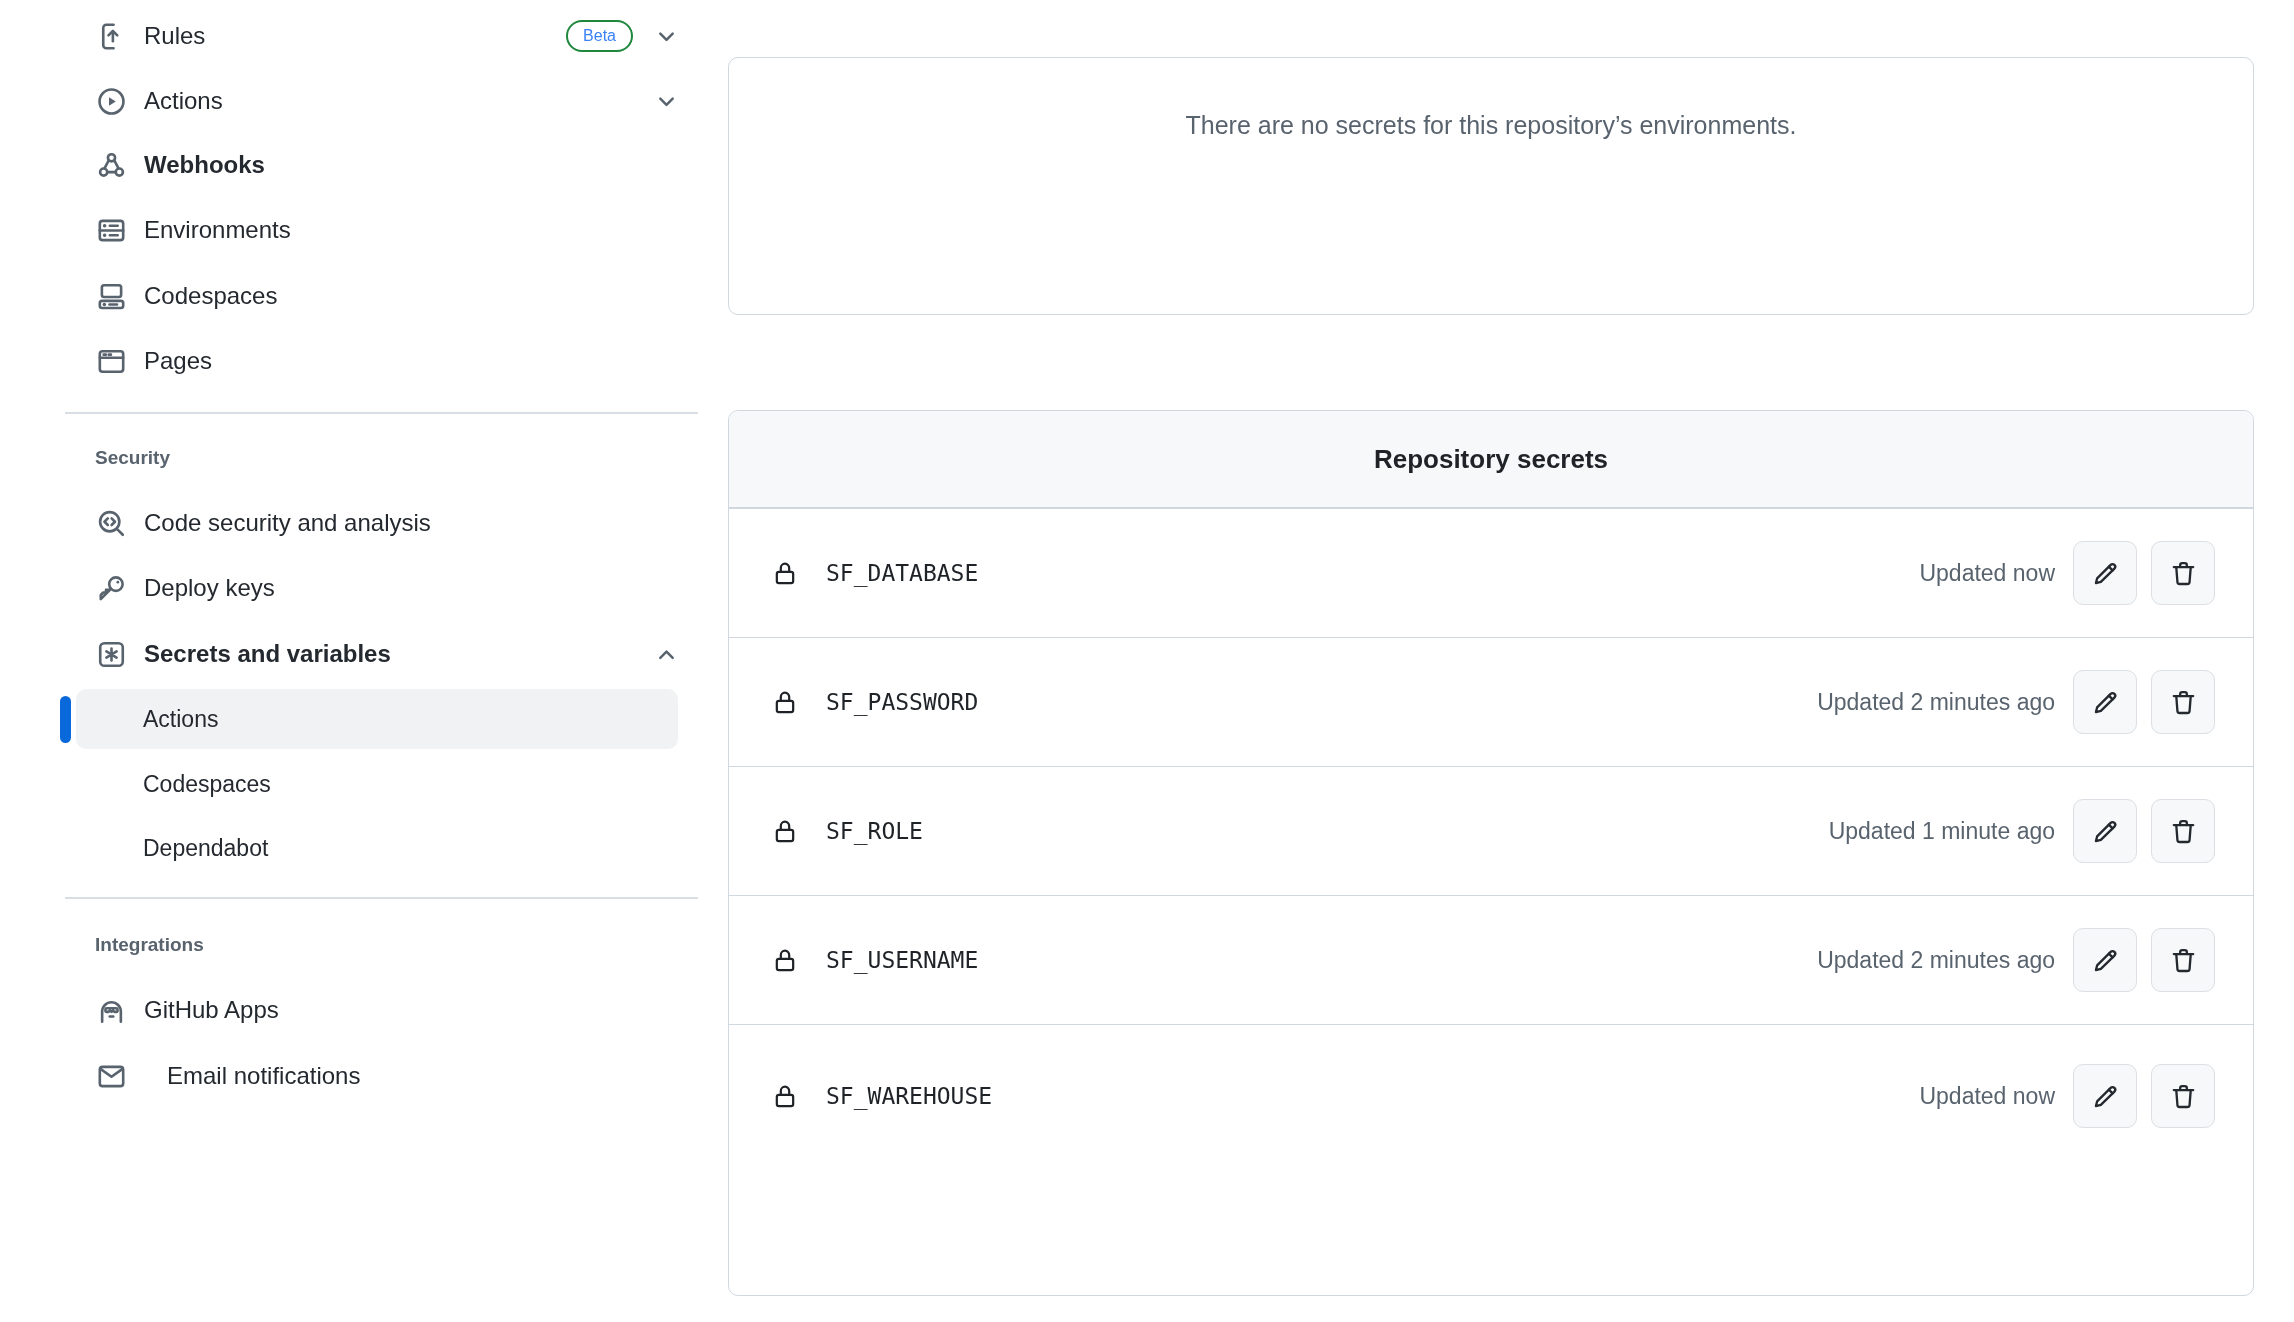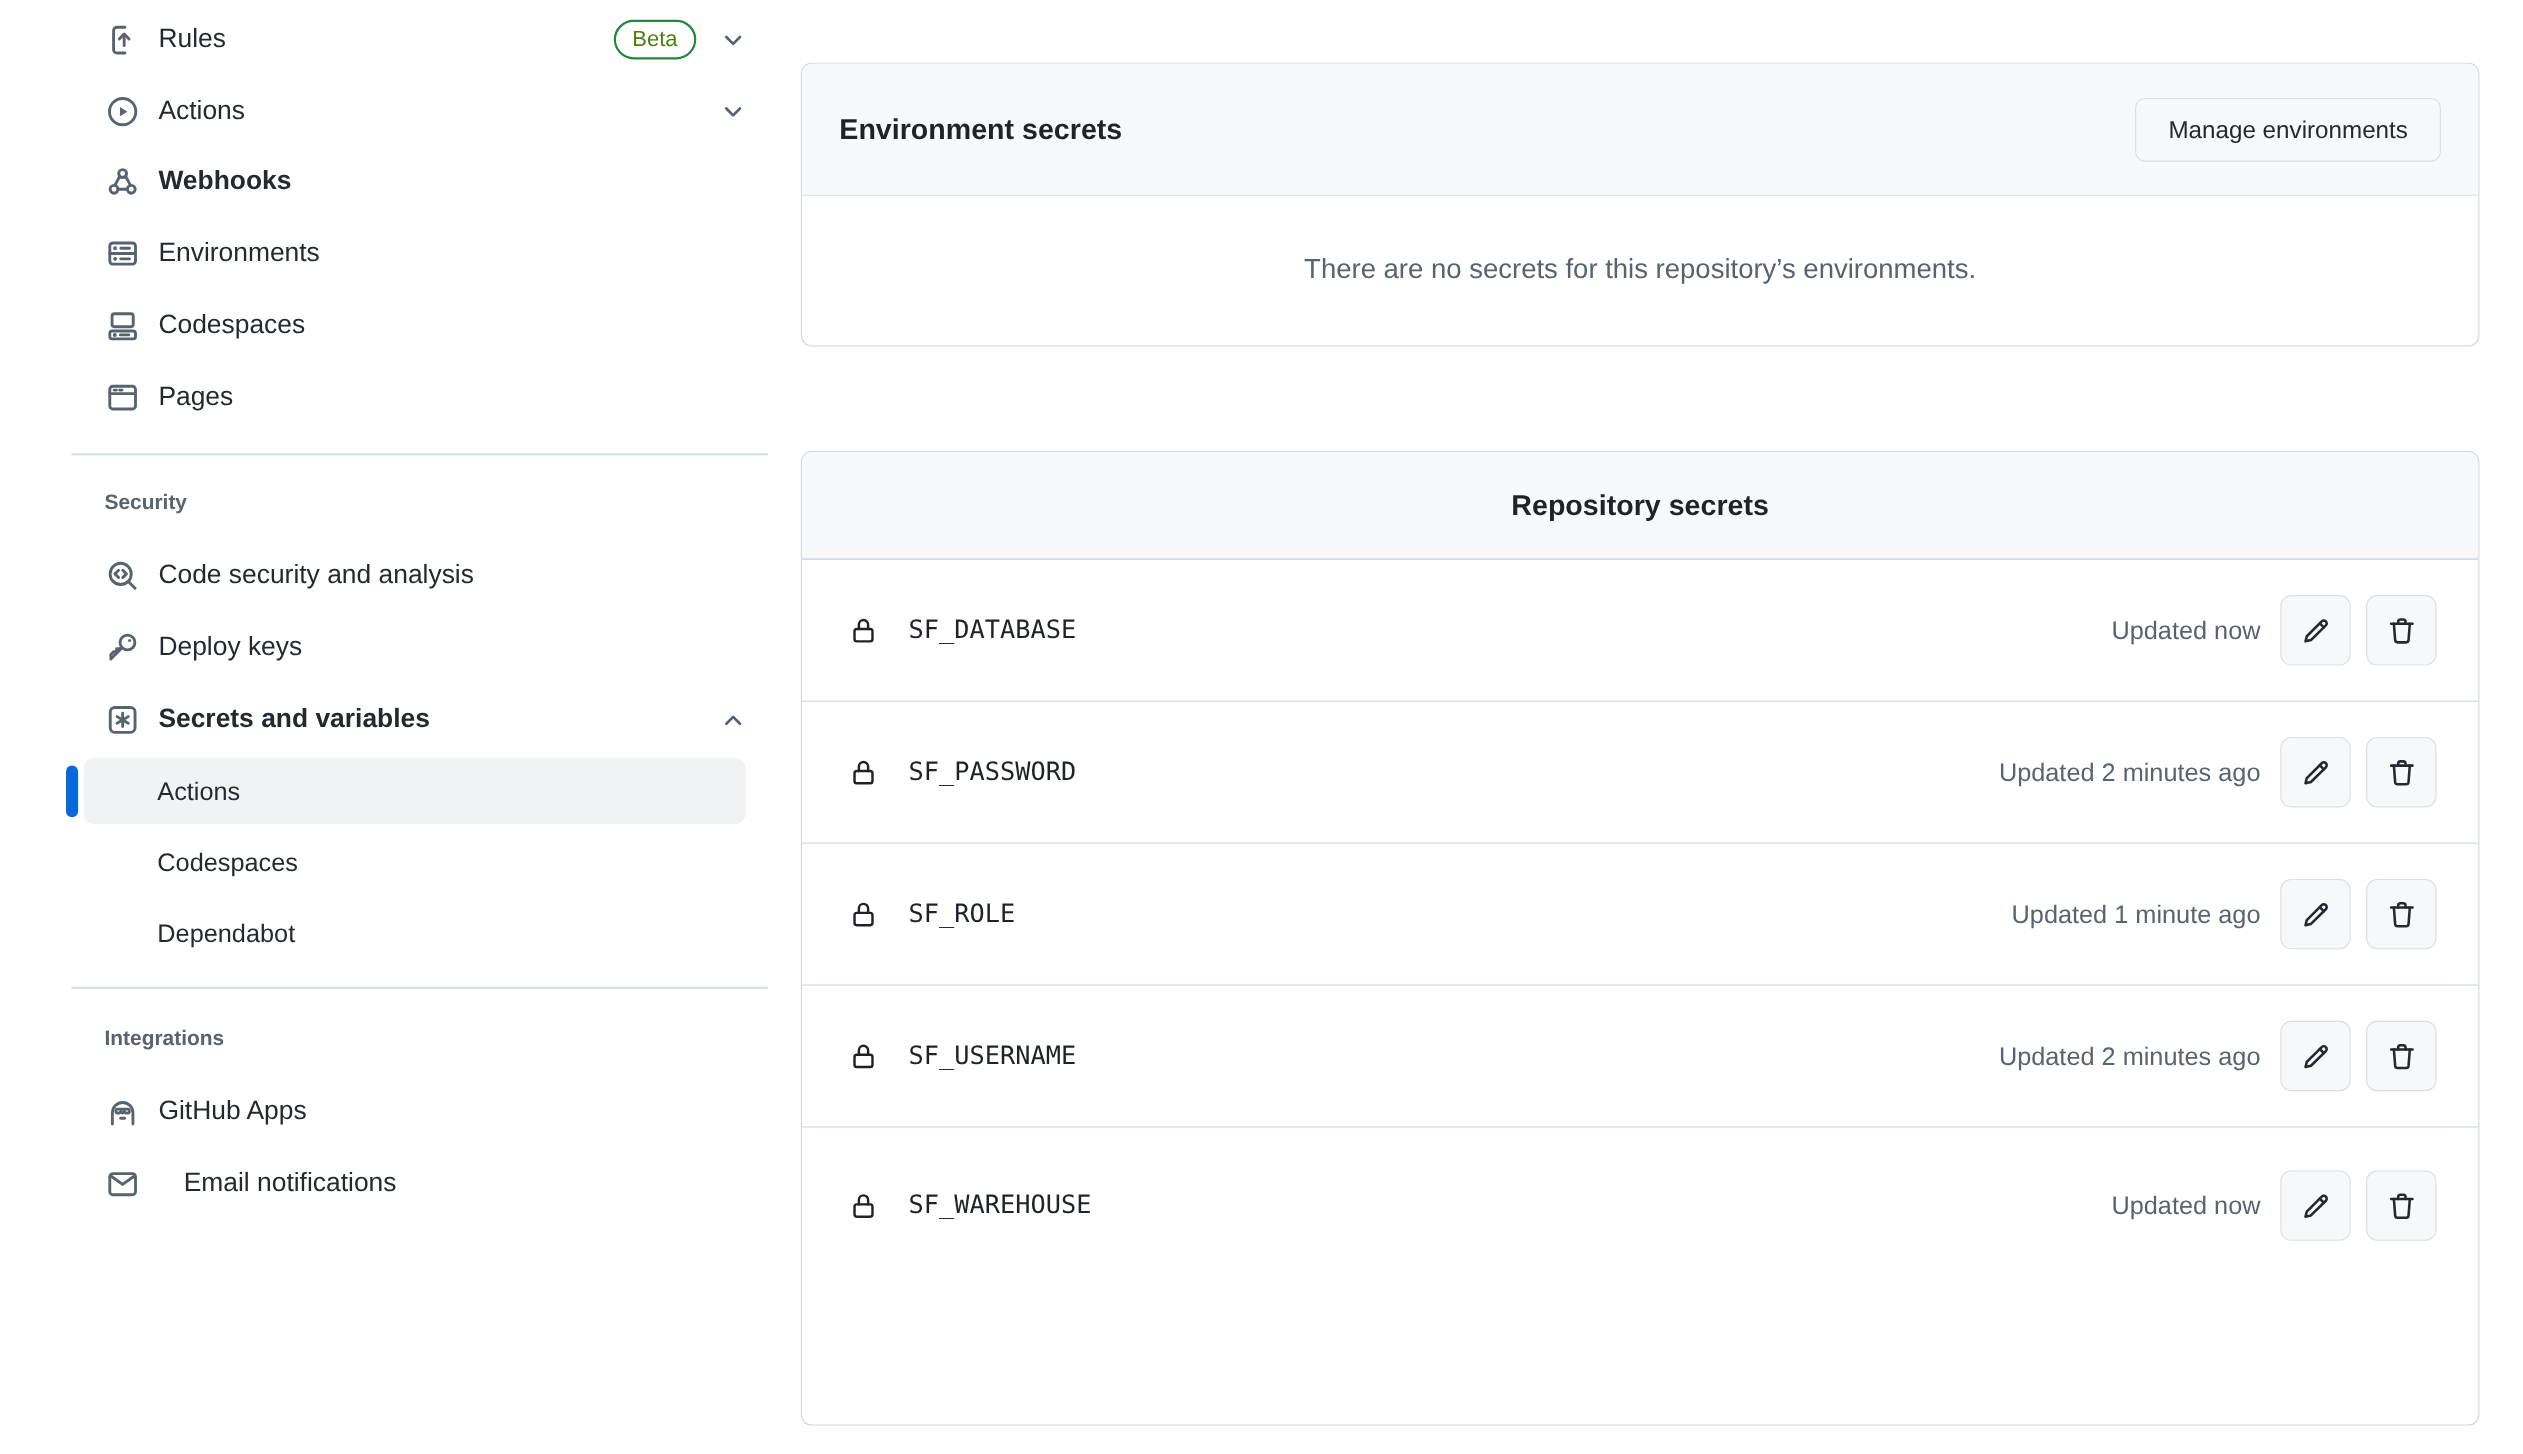--- a/index.html
+++ b/index.html
@@ -17,22 +17,22 @@
     display:flex; align-items:center; cursor:pointer;
   }
   .nav-icon { width:33px; height:33px; margin-right:16px; color:#59636e; flex:0 0 auto; display:flex; align-items:center; justify-content:center; }
   .nav-icon svg { width:33px; height:33px; }
   .nav-label { font-size:24px; color:#24292f; white-space:nowrap; }
   .nav-label.bold { font-weight:700; }
   .nav-right { margin-left:auto; display:flex; align-items:center; gap:20px; }
   .chev { width:27px; height:27px; color:#59636e; }
   .beta-pill {
     display:inline-flex; align-items:center; justify-content:center;
-    border:2px solid #1f883d; color:#4d7c0f; border-radius:999px;
-    font-size:20px; padding:4px 15px; line-height:1.2;
+    border:2px solid #1f883d; color:#3b82f6; border-radius:999px;
+    font-size:16px; padding:4px 15px; line-height:1.2;
   }
   .side-divider { position:absolute; left:65px; width:633px; height:2px; background:#d8dee4; }
   .side-section-label { position:absolute; left:95px; font-size:19px; font-weight:700; color:#59636e; }
   .sub-item {
     position:absolute; left:76px; width:602px; height:60px;
     display:flex; align-items:center; border-radius:10px; cursor:pointer;
   }
   .sub-item .nav-label { margin-left:67px; font-size:23px; }
   .sub-item.selected { background:#f0f2f4; }
   .accent-bar { position:absolute; left:60px; width:11px; height:47px; border-radius:6px; background:#0969da; }
@@ -244,24 +244,20 @@
         <rect x="3.5" y="5" width="17" height="14" rx="2"></rect>
           <path d="m4.2 6.6 7.8 5.6 7.8-5.6"></path>
       </svg>
     </span>
     <span class="nav-label">Email notifications</span>
   </div>
 
 </nav>
 
 <section class="card" id="env-card">
-  <div class="card-header">
-    <span class="card-title">Environment secrets</span>
-    <button class="btn">Manage environments</button>
-  </div>
   <div class="env-empty">There are no secrets for this repository’s environments.</div>
 </section>
 
 <section class="card" id="repo-card">
   <div class="card-header">
     <span class="card-title">Repository secrets</span>
   </div>
 
 
   <div class="secret-row">

